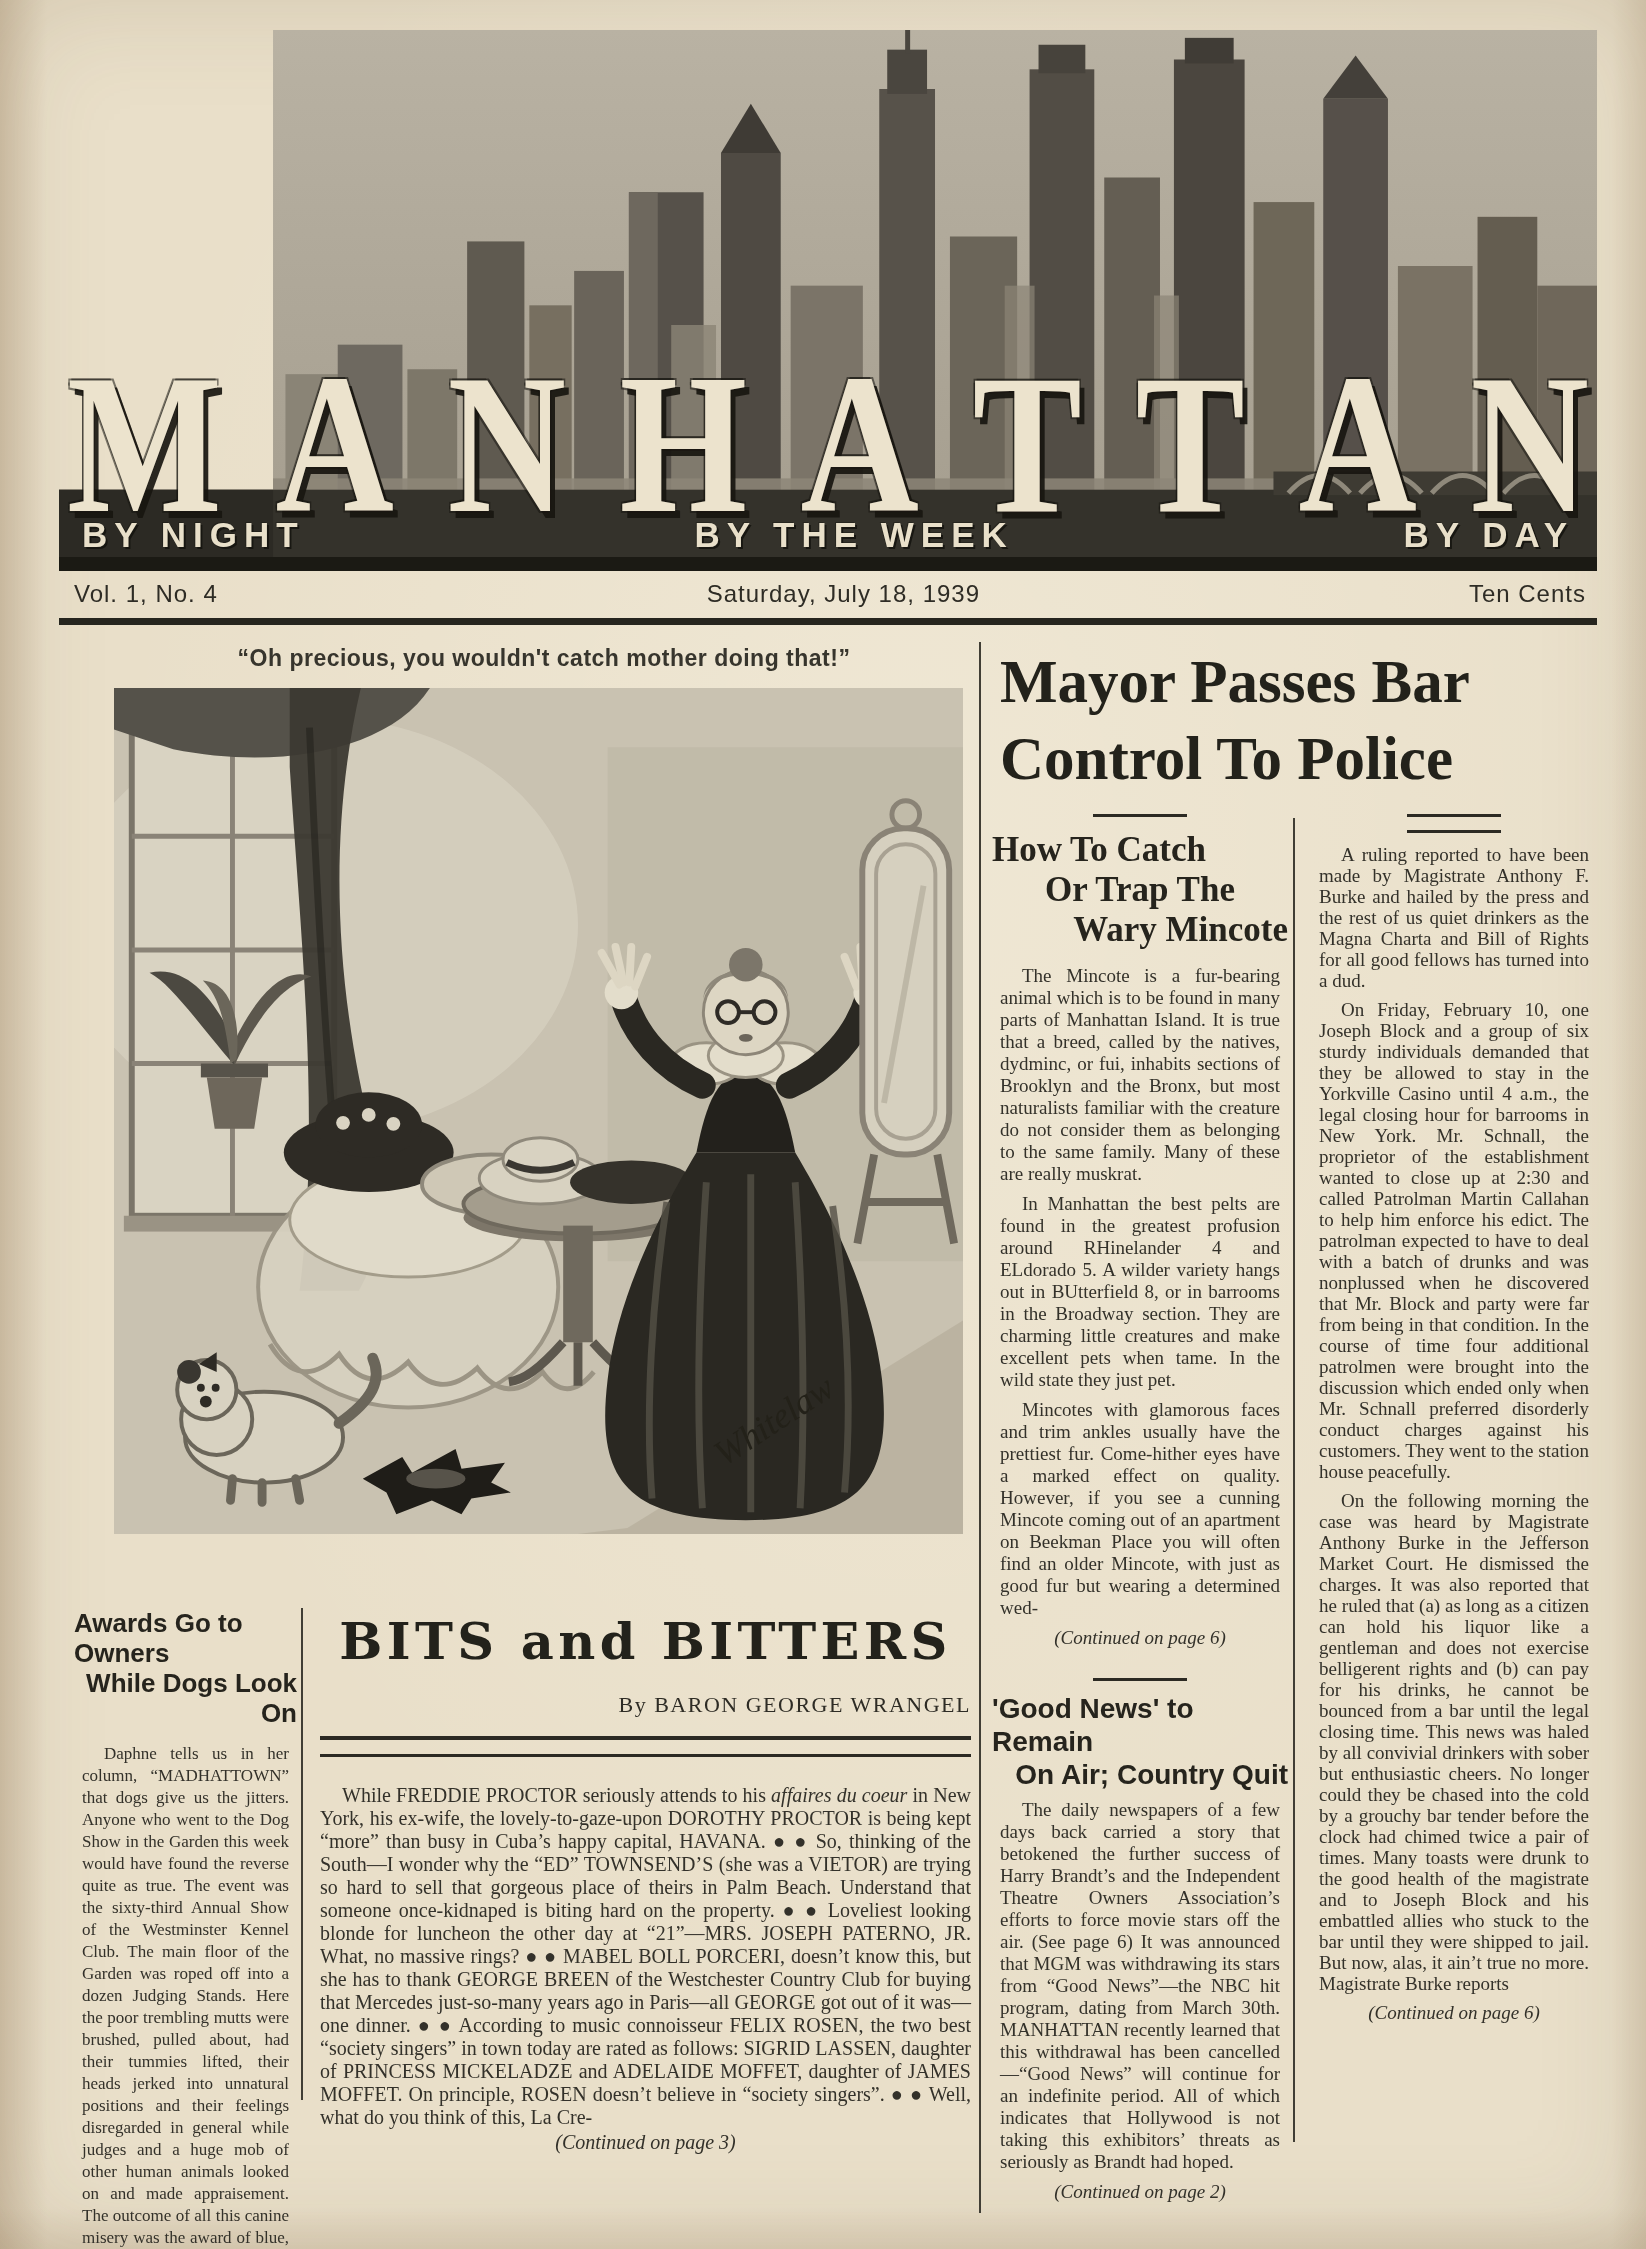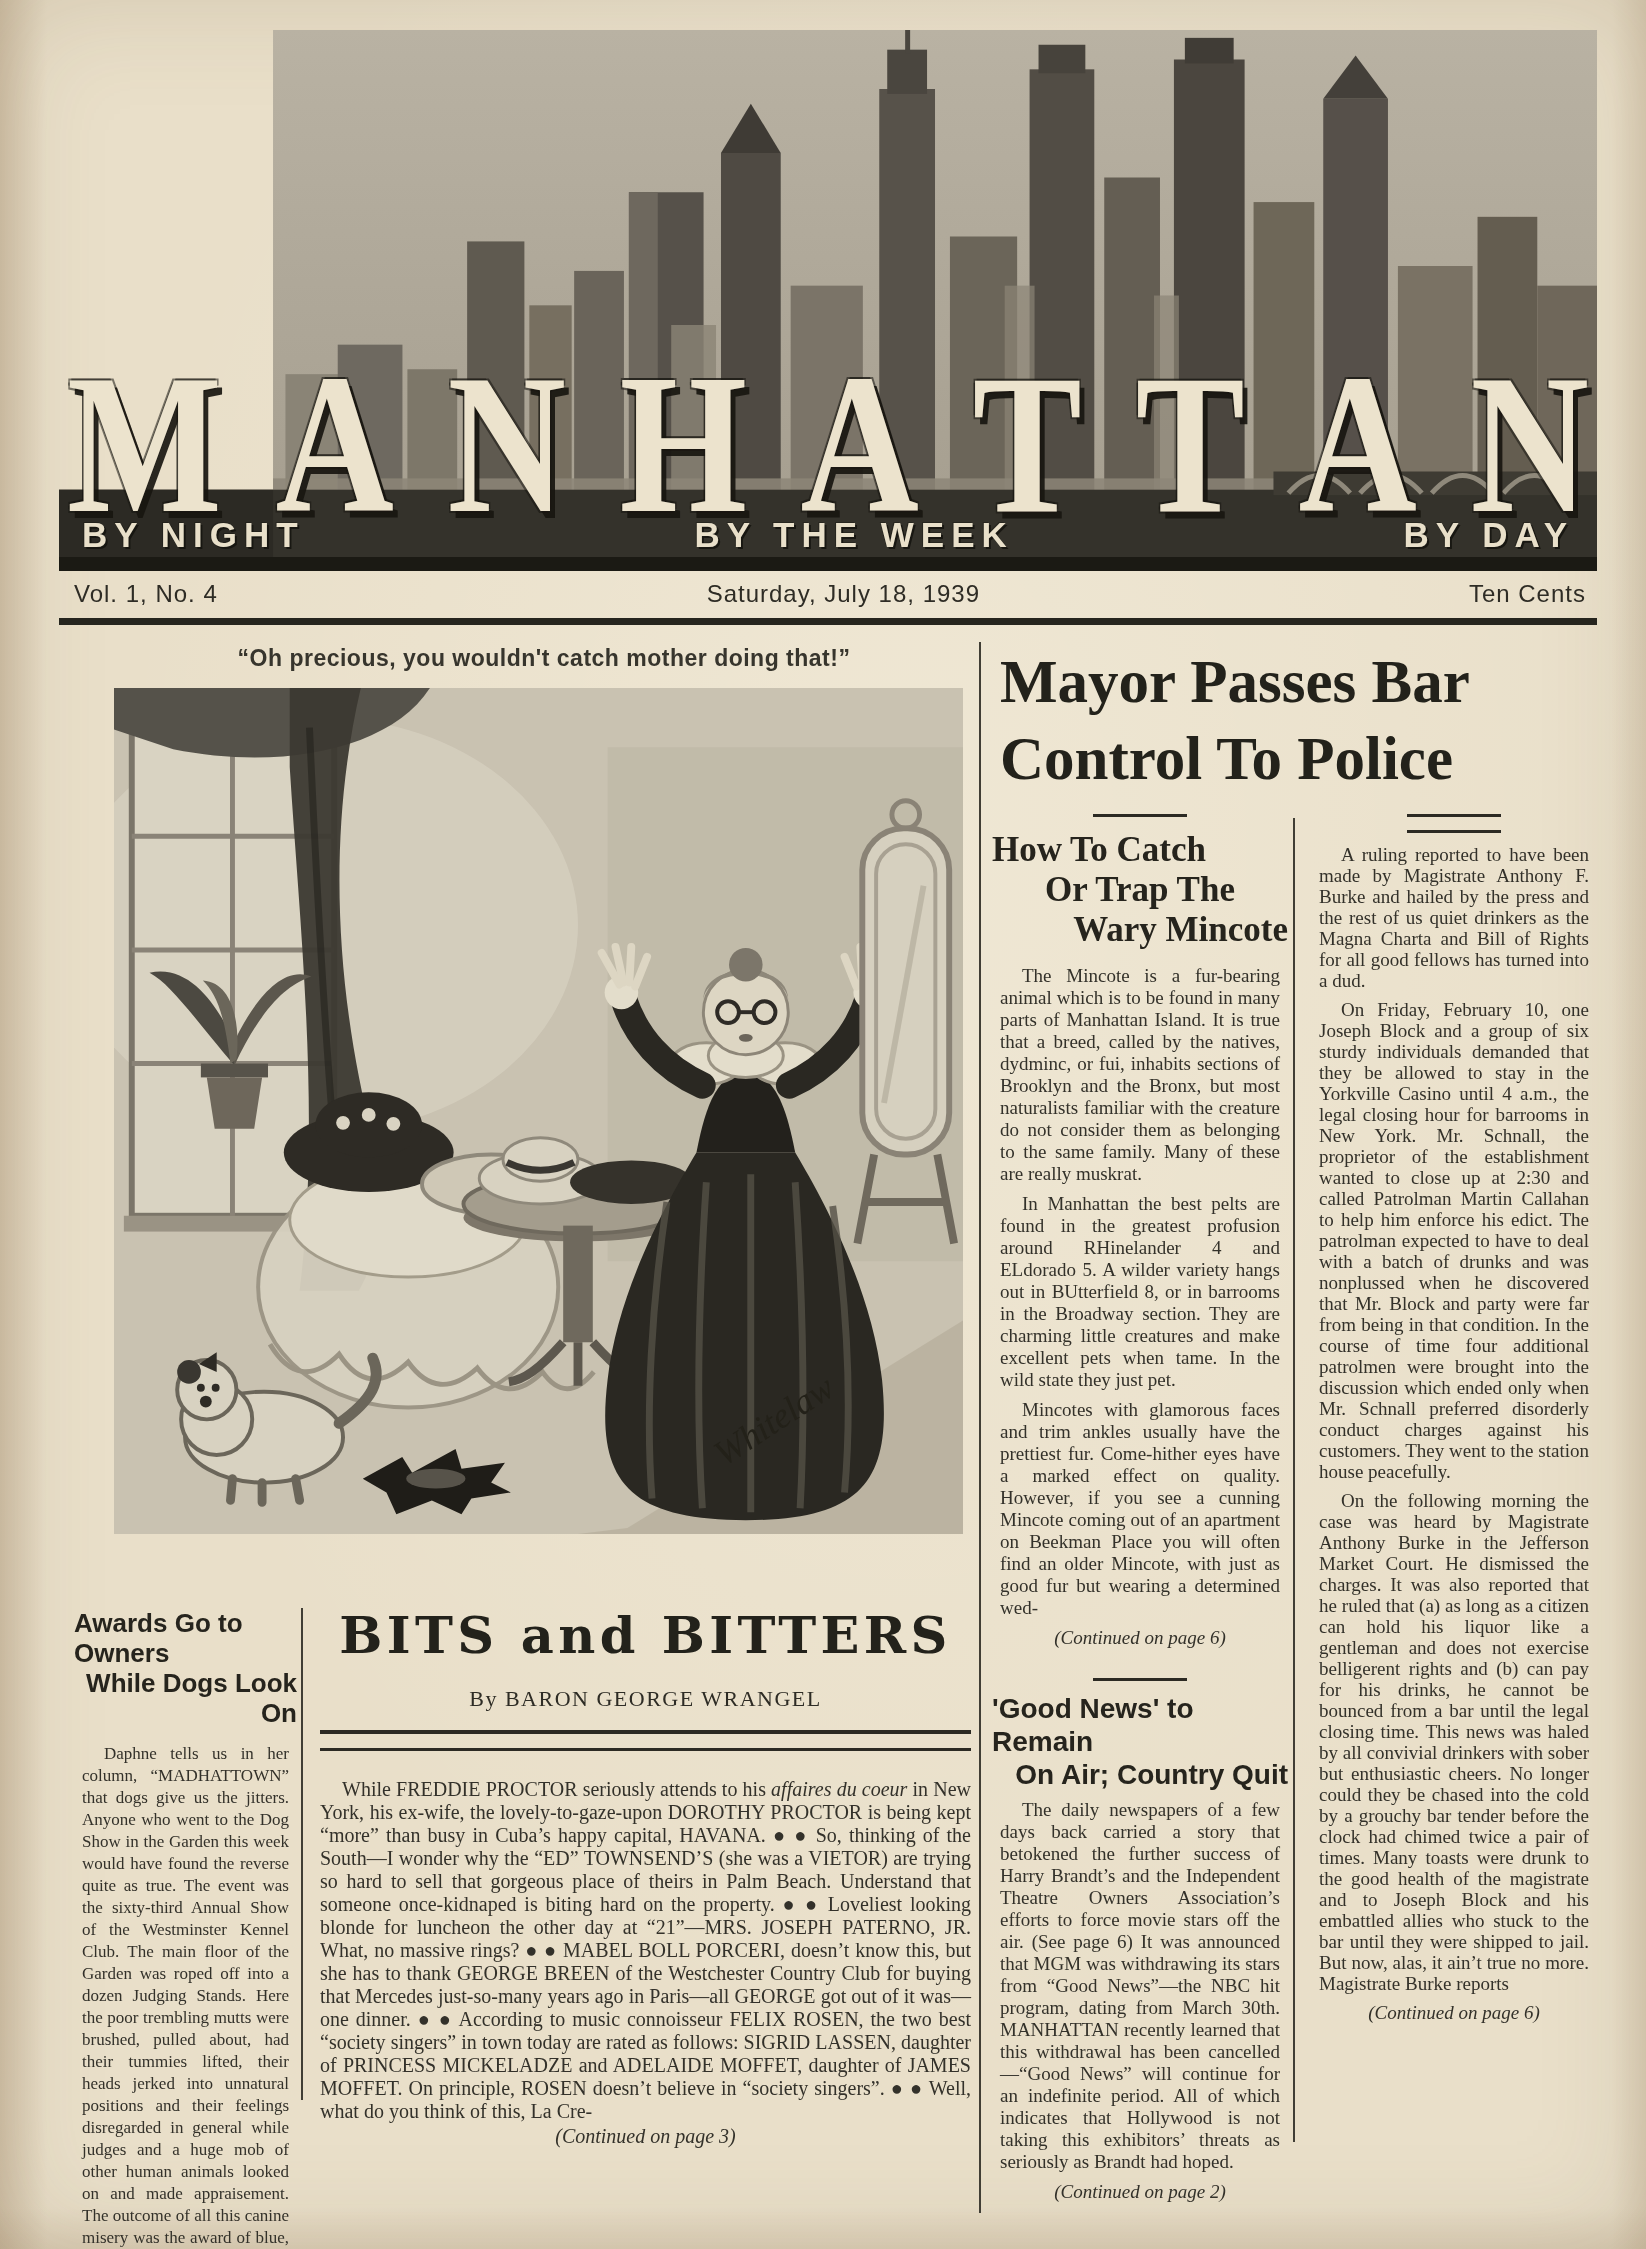--- a/index.html
+++ b/index.html
@@ -101,23 +101,23 @@
 
   
   .col-awards{left:74px;top:1608px;width:223px;font-size:17px;line-height:22px;}
   .awards-head{margin:0 0 14px 0;font-family:"Liberation Sans",sans-serif;font-weight:700;
     font-size:26px;line-height:1.16;color:#26241d;}
   .awards-head .l1{display:block;text-align:left;}
   .awards-head .l2{display:block;text-align:right;}
 
   
   .bits{left:320px;top:1610px;width:651px;font-size:20px;line-height:23px;text-align:justify;}
-  .bits-title{margin:0;text-align:center;font-family:"DejaVu Serif",serif;font-weight:700;
+  .bits-title{margin:6px;text-align:center;font-family:"DejaVu Serif",serif;font-weight:700;
     font-size:51px;line-height:1;letter-spacing:4.4px;color:#23221b;}
-  .bits-byline{margin-top:26px;text-align:center;font-size:22px;letter-spacing:1.5px;color:#2e2c25;}
+  .bits-byline{margin-top:26px;text-align:right;font-size:22px;letter-spacing:1.5px;color:#2e2c25;}
   .bits-rules{margin-top:20px;height:14px;border-top:4px solid #2c2a23;border-bottom:3px solid #2c2a23;}
   .bits-body{margin:27px 0 0 0;text-indent:22px;}
   .bits-body em{font-style:italic;}
 </style>
 </head>
 <body>
 
 <div class="page">
 
   <header class="abs masthead">

